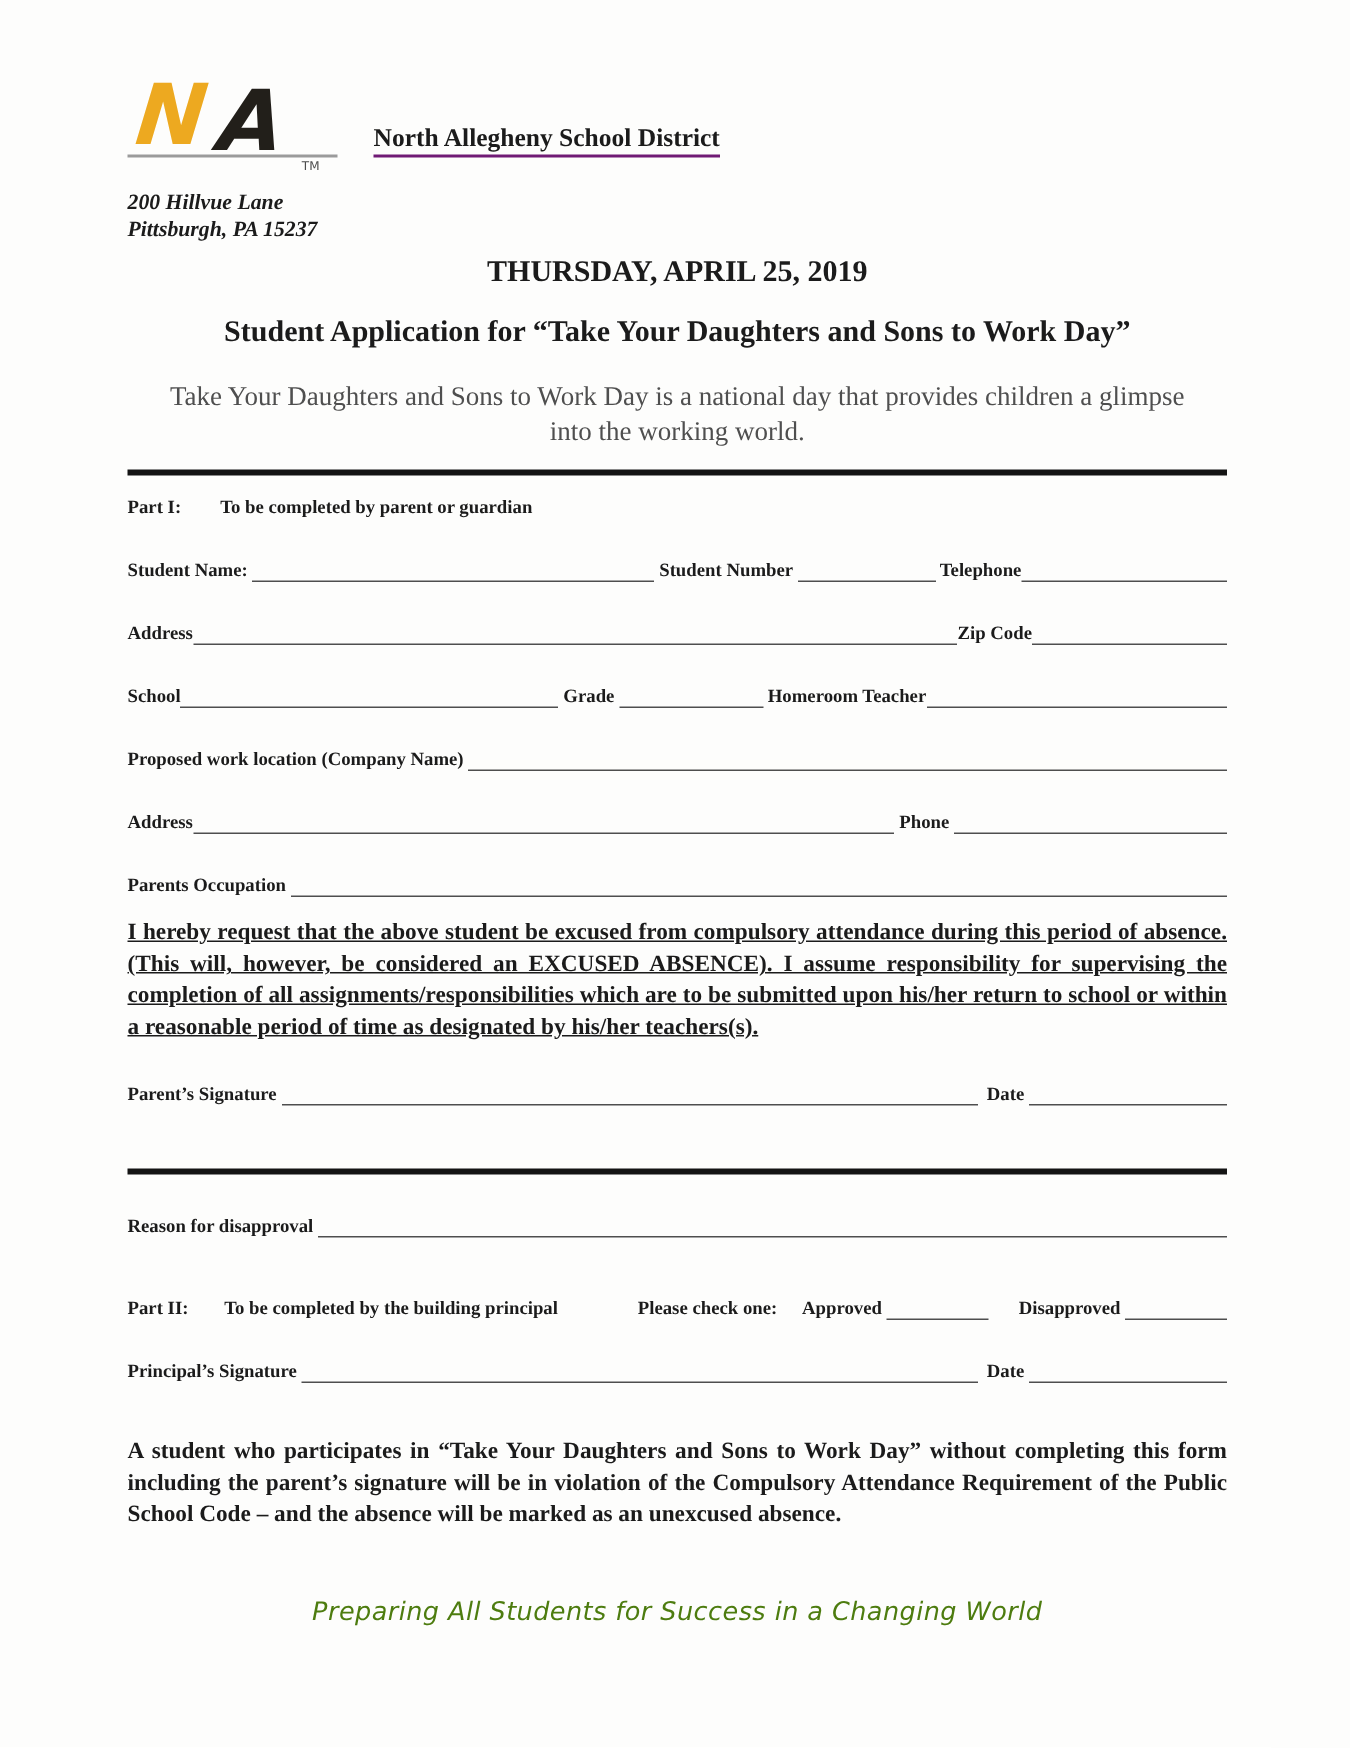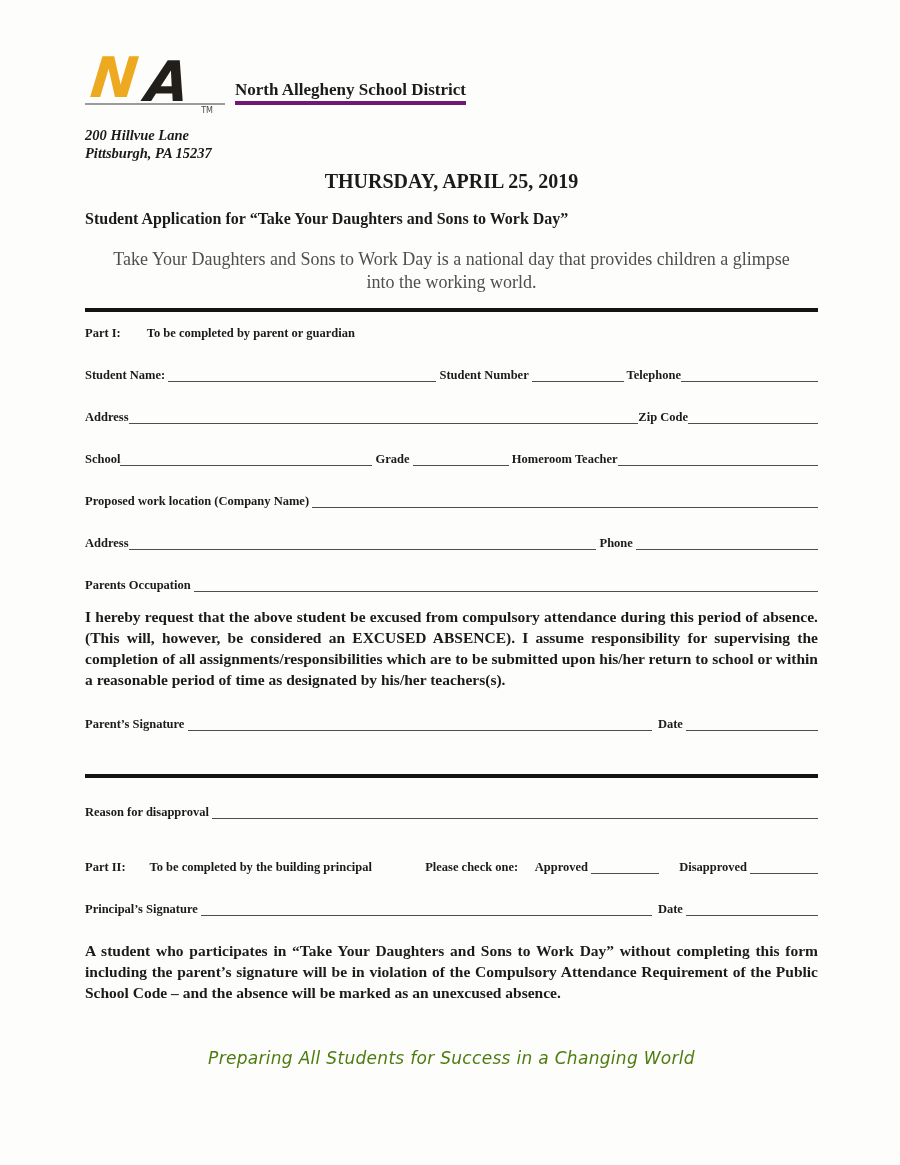--- a/index.html
+++ b/index.html
@@ -16,45 +16,45 @@
   .logo { position:relative; width:140px; height:66px; flex:0 0 auto; }
   .logo-line { position:absolute; left:0; bottom:13px; width:140px; height:2px; background:#9b9b9b; }
   .logo-n, .logo-a {
     position:absolute; font-family:"DejaVu Sans", sans-serif;
     font-weight:bold; font-style:italic; line-height:1; transform:skewX(-6deg);
   }
   .logo-n { color:#EDA920; font-size:56px; left:6px; top:-2px; }
   .logo-a { color:#221f1a; font-size:56px; left:61px; top:2px; }
   .logo-tm { position:absolute; right:12px; bottom:3px; font-size:8px; color:#4c4c4c; font-family:"DejaVu Sans", sans-serif; }
   .district {
-    font-size:17px; font-weight:bold; margin-left:10px; margin-bottom:13px;
-    border-bottom:4px solid #701a75; padding-bottom:1px; white-space:nowrap;
+    font-size:17px; font-weight:bold; margin-left:24px; margin-bottom:13px;
+    border-bottom:2px solid #701a75; padding-bottom:1px; white-space:nowrap;
   }
   .addr { margin-top:9px; font-weight:bold; font-style:italic; font-size:14.5px; line-height:1.22; }
 
   
   .date-title { text-align:center; font-weight:bold; font-size:20px; margin-top:8px; }
-  .form-title { font-weight:bold; font-size:16px; margin-top:17px; }
+  .form-title { text-align:center; font-weight:bold; font-size:20px; margin-top:17px; }
   .intro { text-align:center; font-size:18px; color:#4f4f4f; max-width:700px; margin:20px auto 0; line-height:1.25; }
 
   .rule { height:4px; background:#141414; }
   .rule-1 { margin-top:15px; }
   .rule-2 { margin-top:42px; }
 
   
-  .frow { display:flex; align-items:flex-start; font-weight:bold; font-size:12.5px; margin-top:27px; }
+  .frow { display:flex; align-items:center; font-weight:bold; font-size:12.5px; margin-top:27px; }
   .frow.heading { margin-top:14px; }
   .frow.p2head { margin-top:40px; }
   .frow.sig { }
   .fl { white-space:pre; }
   .line { border-bottom:1.5px solid #4e4e4e; height:13px; }
   .gap { height:1px; }
 
-  .consent { margin-top:14px; font-weight:bold; font-size:15.5px; line-height:1.34; text-align:justify; }
-  .warning { margin-top:24px; font-weight:bold; font-size:15.5px; line-height:1.34; text-align:justify; }
+  .consent { margin-top:14px; font-weight:bold; font-size:15.5px; line-height:1.34; text-align:justify;text-decoration:underline; }
+  .warning { margin-top:36px; font-weight:bold; font-size:15.5px; line-height:1.34; text-align:justify; }
 
   .footer {
     text-align:center; margin-top:44px; font-family:"DejaVu Sans", sans-serif;
     font-style:italic; font-size:17px; color:#4d7c0f; letter-spacing:0.3px;
   }
 </style>
 </head>
 <body>
 
 <div class="page">

